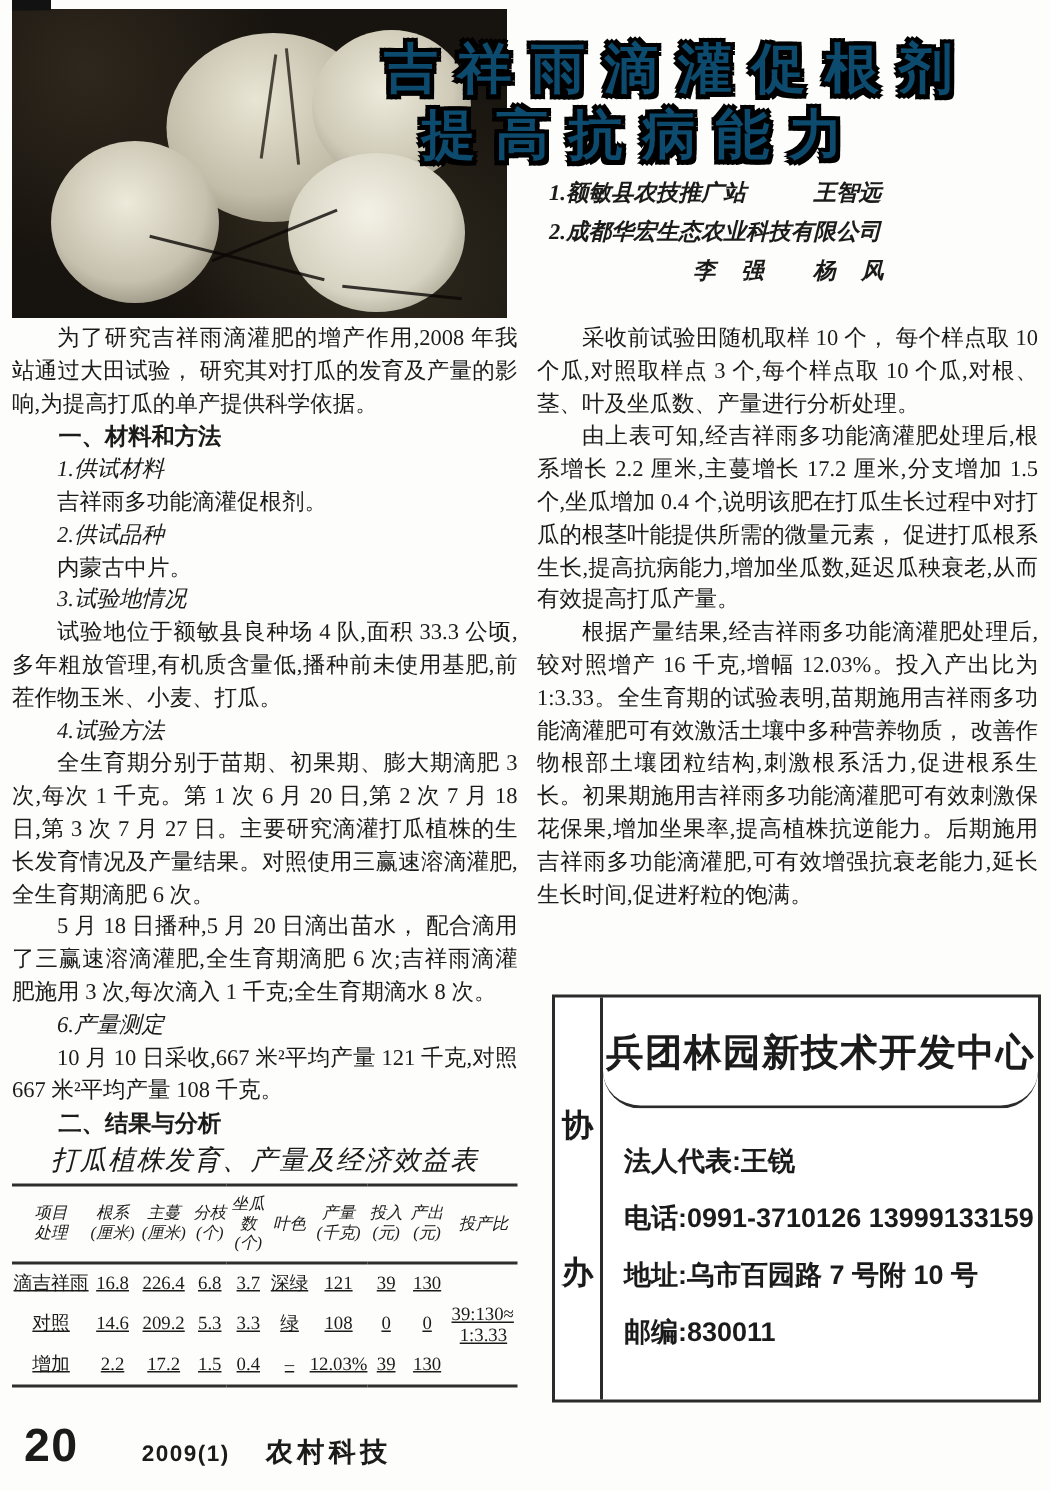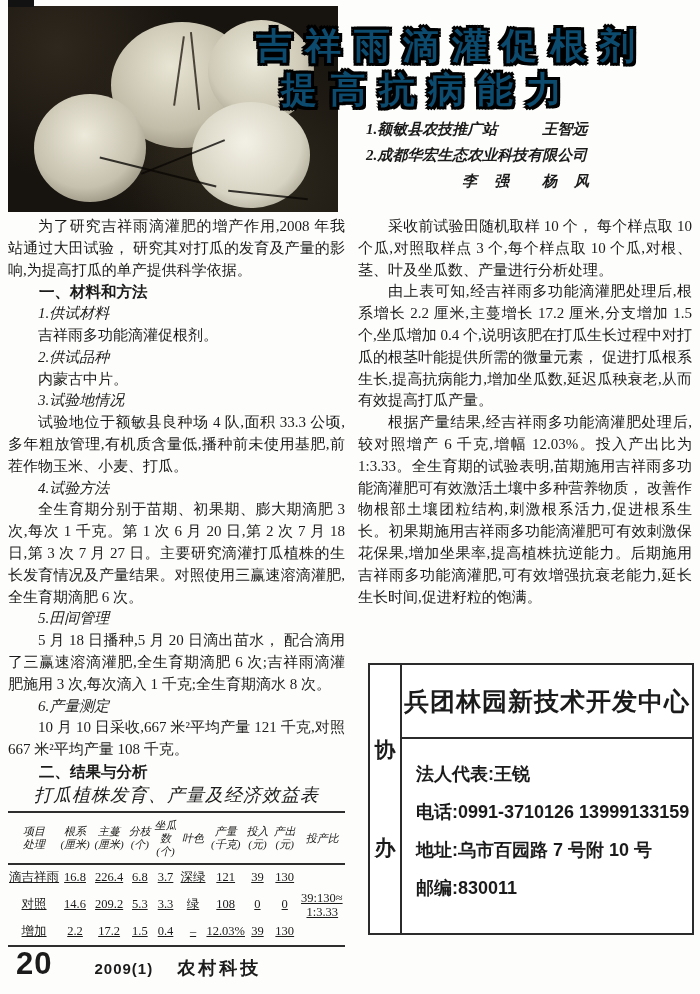--- a/index.html
+++ b/index.html
@@ -93,20 +93,21 @@
   .ad-side {
     width:30px; border-right:2px solid #2b2b2b;
     display:flex; flex-direction:column; justify-content:center; align-items:center; gap:70px;
     font-size:21px; font-weight:bold;
   }
   .ad-main { flex:1; display:flex; flex-direction:column; }
   .ad-title {
     height:72px; display:flex; align-items:center; justify-content:center;
     font-size:25px; font-weight:bold; letter-spacing:1px;
     border-bottom:2px solid #2b2b2b;
+    border-radius:25px;
   }
   .ad-lines { padding:16px 0 0 14px; }
   .ad-line { font-weight:bold; font-size:18px; line-height:38px; white-space:nowrap; }
 
   
   .footer {
     position:absolute; left:16px; top:946px; display:flex; align-items:baseline;
     font-family:"Liberation Sans","DejaVu Sans",sans-serif; font-weight:bold;
   }
   .footer .pg { font-size:31px; letter-spacing:1px; }
@@ -144,21 +145,20 @@
     <p>为了研究吉祥雨滴灌肥的增产作用,2008 年我站通过大田试验， 研究其对打瓜的发育及产量的影响,为提高打瓜的单产提供科学依据。</p>
     <p class="hd">一、材料和方法</p>
     <p class="sub">1.供试材料</p>
     <p>吉祥雨多功能滴灌促根剂。</p>
     <p class="sub">2.供试品种</p>
     <p>内蒙古中片。</p>
     <p class="sub">3.试验地情况</p>
     <p>试验地位于额敏县良种场 4 队,面积 33.3 公顷,多年粗放管理,有机质含量低,播种前未使用基肥,前茬作物玉米、小麦、打瓜。</p>
     <p class="sub">4.试验方法</p>
     <p>全生育期分别于苗期、初果期、膨大期滴肥 3 次,每次 1 千克。第 1 次 6 月 20 日,第 2 次 7 月 18 日,第 3 次 7 月 27 日。主要研究滴灌打瓜植株的生长发育情况及产量结果。对照使用三赢速溶滴灌肥,全生育期滴肥 6 次。</p>
-    <p class="sub">5.田间管理</p>
     <p>5 月 18 日播种,5 月 20 日滴出苗水， 配合滴用了三赢速溶滴灌肥,全生育期滴肥 6 次;吉祥雨滴灌肥施用 3 次,每次滴入 1 千克;全生育期滴水 8 次。</p>
     <p class="sub">6.产量测定</p>
     <p>10 月 10 日采收,667 米²平均产量 121 千克,对照 667 米²平均产量 108 千克。</p>
     <p class="hd">二、结果与分析</p>
 
     <div class="tbl-title">打瓜植株发育、产量及经济效益表</div>
     <table class="datatable">
       <colgroup>
         <col style="width:15.5%">
           <col style="width:9%">
@@ -251,21 +251,21 @@
           <td>39</td>
           <td>130</td>
         </tr>
       </tbody>
     </table>
   </div>
 
   <div class="col col-right">
     <p>采收前试验田随机取样 10 个， 每个样点取 10 个瓜,对照取样点 3 个,每个样点取 10 个瓜,对根、茎、叶及坐瓜数、产量进行分析处理。</p>
     <p>由上表可知,经吉祥雨多功能滴灌肥处理后,根系增长 2.2 厘米,主蔓增长 17.2 厘米,分支增加 1.5 个,坐瓜增加 0.4 个,说明该肥在打瓜生长过程中对打瓜的根茎叶能提供所需的微量元素， 促进打瓜根系生长,提高抗病能力,增加坐瓜数,延迟瓜秧衰老,从而有效提高打瓜产量。</p>
-    <p>根据产量结果,经吉祥雨多功能滴灌肥处理后,较对照增产 6 千克,增幅 12.03%。投入产出比为 1:3.33。全生育期的试验表明,苗期施用吉祥雨多功能滴灌肥可有效激活土壤中多种营养物质， 改善作物根部土壤团粒结构,刺激根系活力,促进根系生长。初果期施用吉祥雨多功能滴灌肥可有效刺激保花保果,增加坐果率,提高植株抗逆能力。后期施用吉祥雨多功能滴灌肥,可有效增强抗衰老能力,延长生长时间,促进籽粒的饱满。</p>
+    <p>根据产量结果,经吉祥雨多功能滴灌肥处理后,较对照增产 16 千克,增幅 12.03%。投入产出比为 1:3.33。全生育期的试验表明,苗期施用吉祥雨多功能滴灌肥可有效激活土壤中多种营养物质， 改善作物根部土壤团粒结构,刺激根系活力,促进根系生长。初果期施用吉祥雨多功能滴灌肥可有效刺激保花保果,增加坐果率,提高植株抗逆能力。后期施用吉祥雨多功能滴灌肥,可有效增强抗衰老能力,延长生长时间,促进籽粒的饱满。</p>
   </div>
 
   <div class="ad">
     <div class="ad-side">
       <span>协</span>
       <span>办</span>
     </div>
     <div class="ad-main">
       <div class="ad-title">兵团林园新技术开发中心</div>
       <div class="ad-lines">

